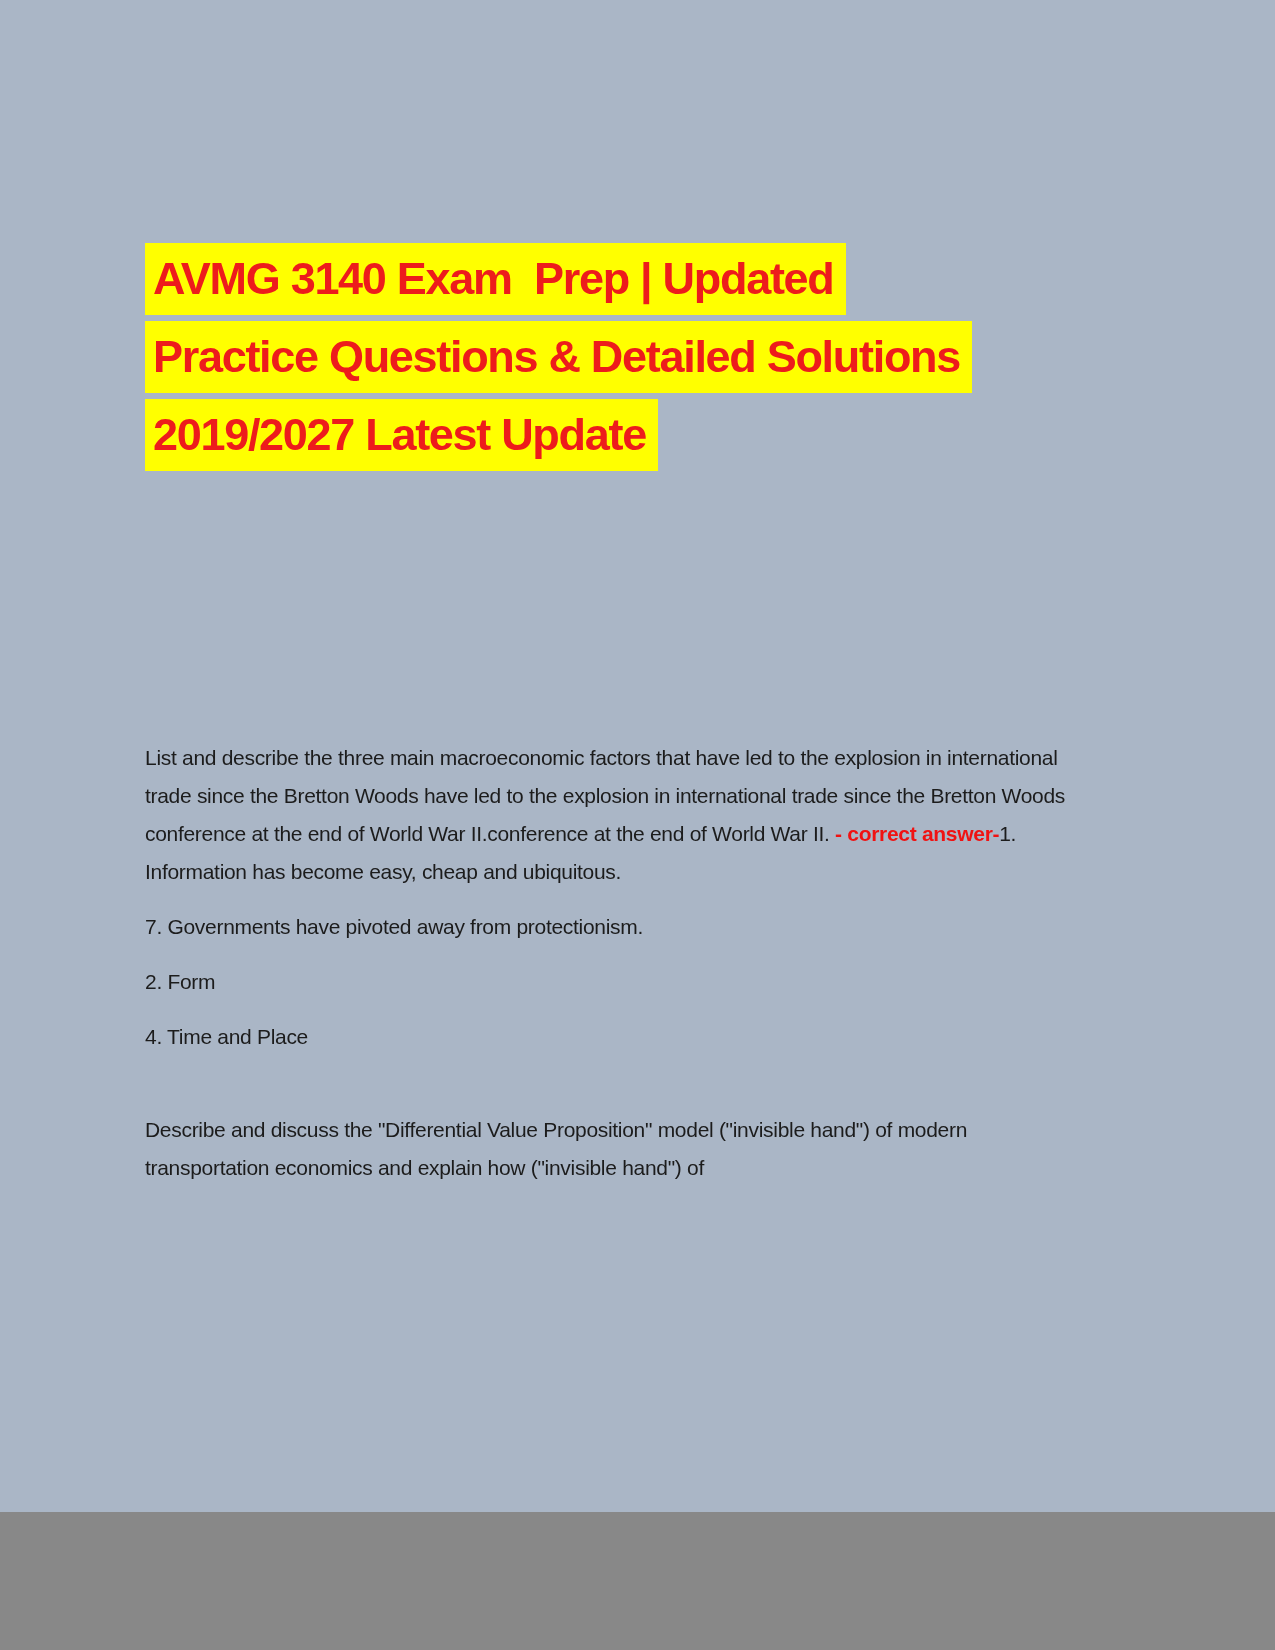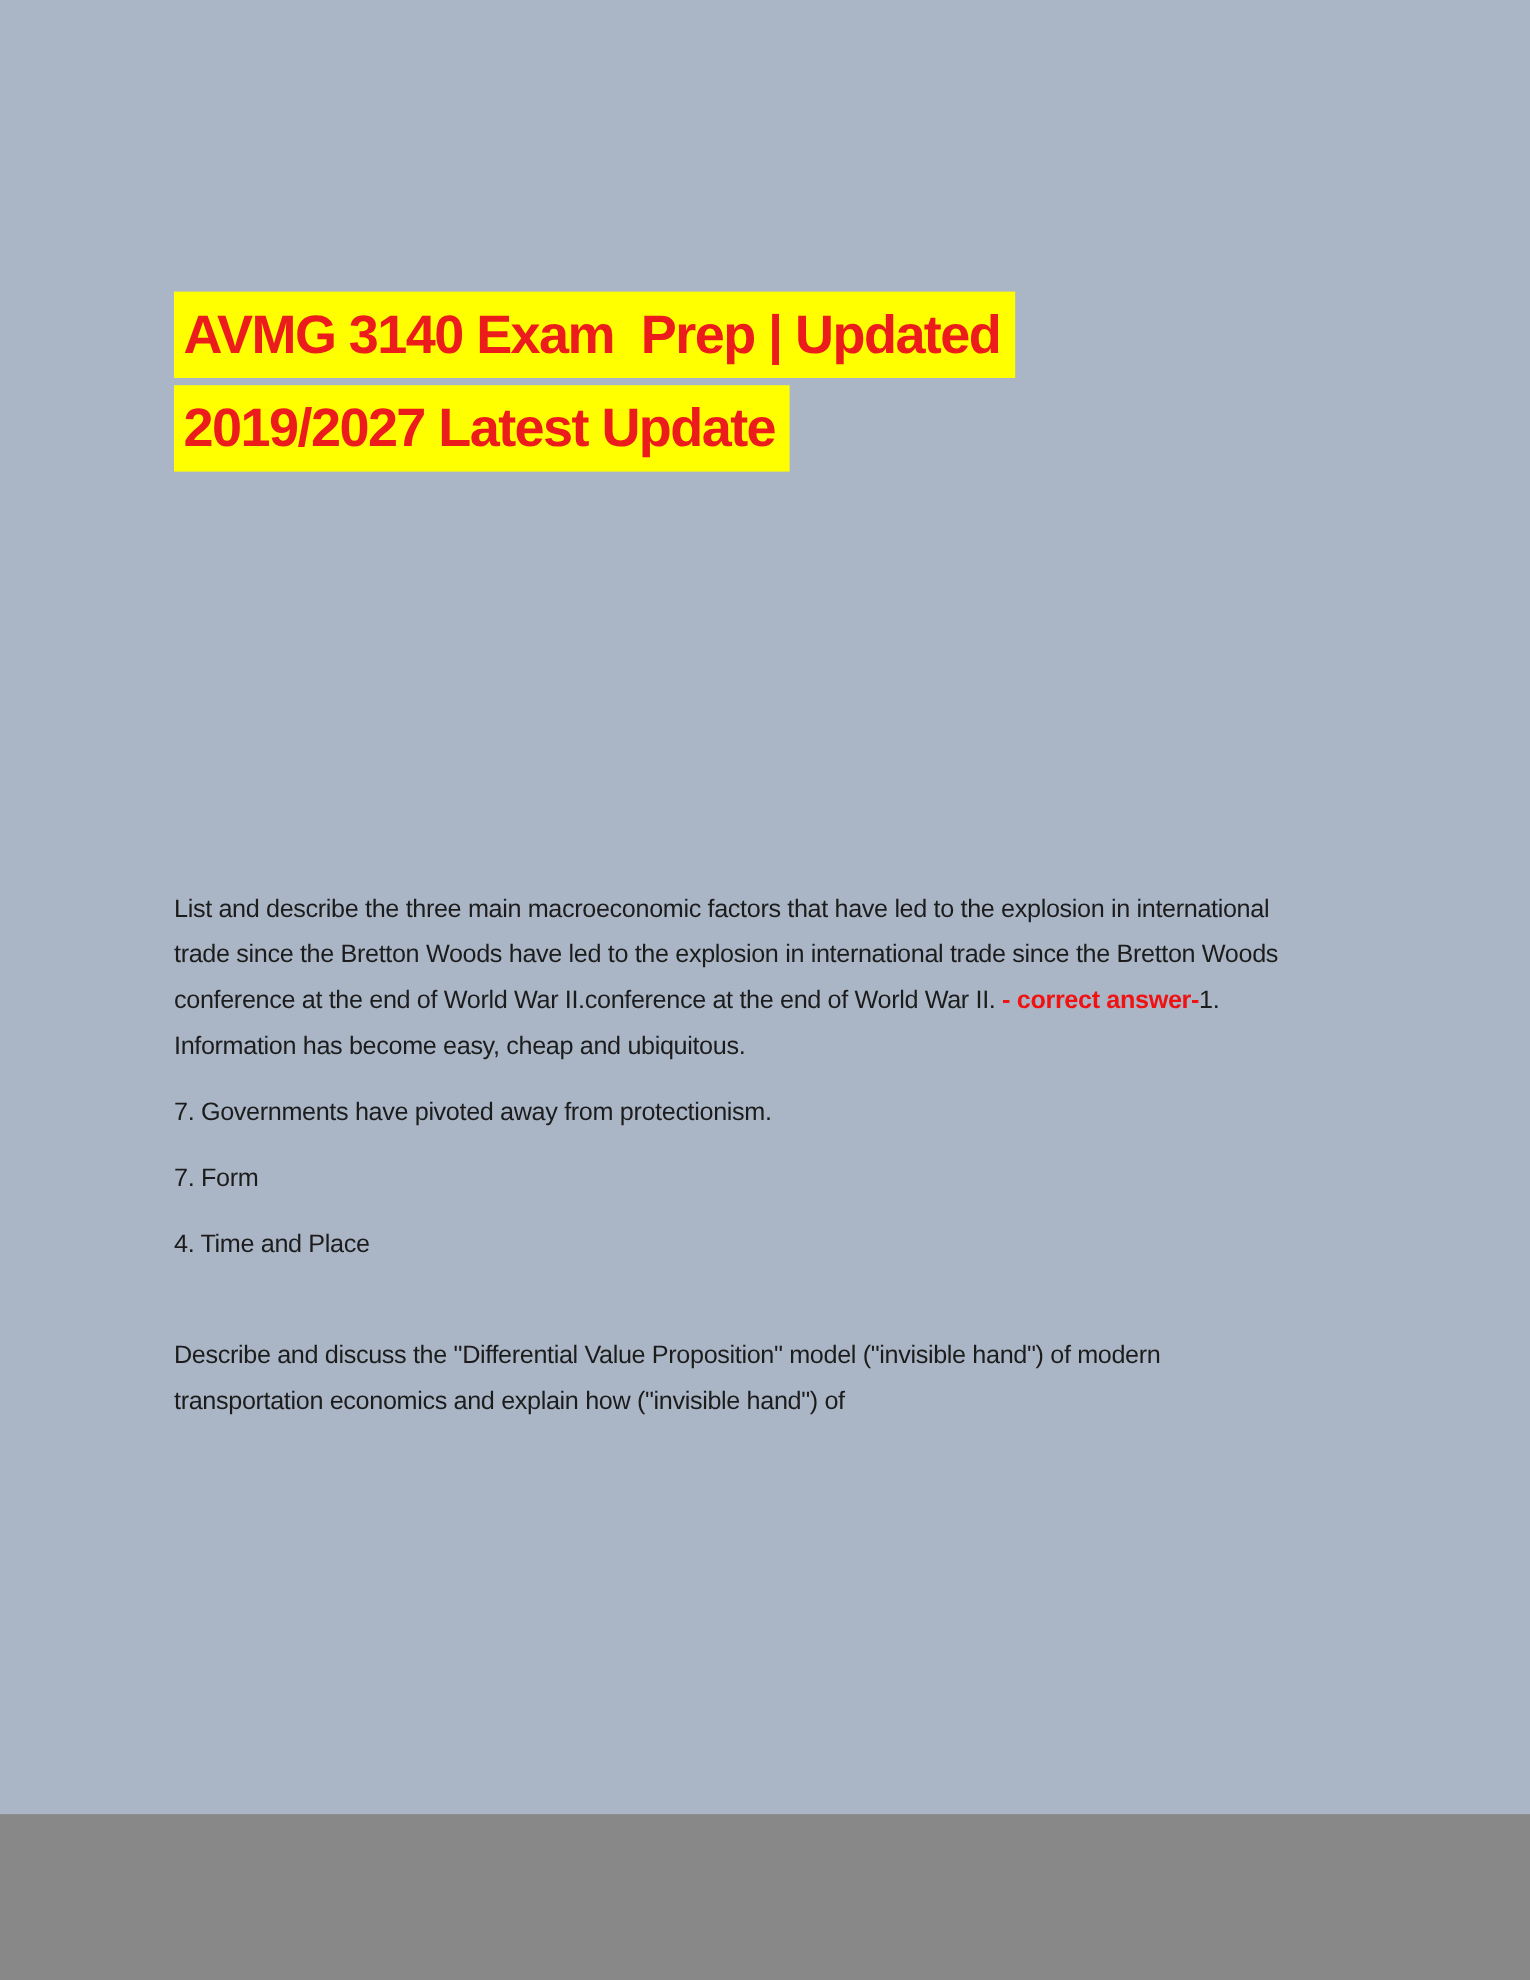--- a/index.html
+++ b/index.html
@@ -58,32 +58,33 @@
     font-weight: bold;
   }
 </style>
 </head>
 <body>
 
 <div class="page">
 
   <div class="title-block">
     <div class="title-line"><span class="title-hl">AVMG 3140 Exam  Prep | Updated</span></div>
+    <div class="title-line"><span class="title-hl">Practice Questions &amp; Detailed Solutions</span></div>
     <div class="title-line"><span class="title-hl">2019/2027 Latest Update</span></div>
   </div>
 
   <div class="body-block">
 
     <p><span>List and describe the three main macroeconomic factors that have led to the explosion in international trade since the Bretton Woods have led to the explosion in international trade since the Bretton Woods conference at the end of World War II.conference at the end of World War II. </span><span class="answer-marker">- correct answer-</span><span>1. Information has become easy, cheap and ubiquitous.</span></p>
 
 
     <p>7. Governments have pivoted away from protectionism.</p>
 
 
-    <p>7. Form</p>
+    <p>2. Form</p>
 
     <p>4. Time and Place</p>
 
     <p class="gap-before">Describe and discuss the "Differential Value Proposition" model ("invisible hand") of modern transportation economics and explain how ("invisible hand") of</p>
 
   </div>
 
 </div>
 
 </body></html>

